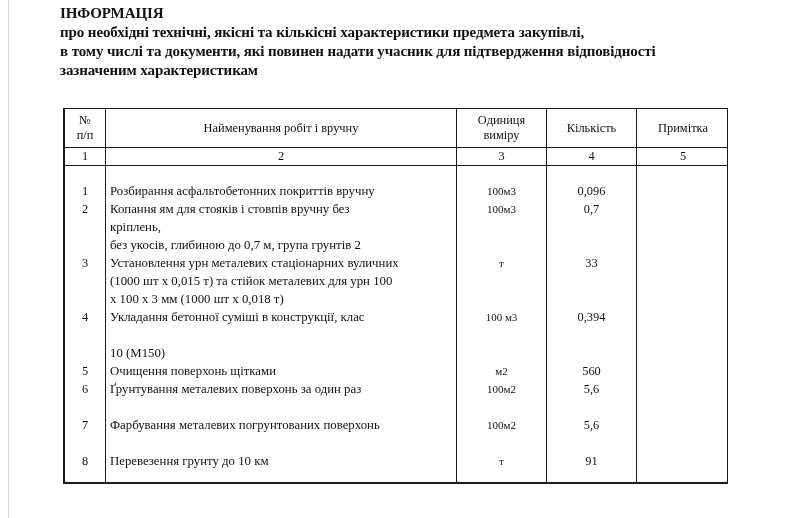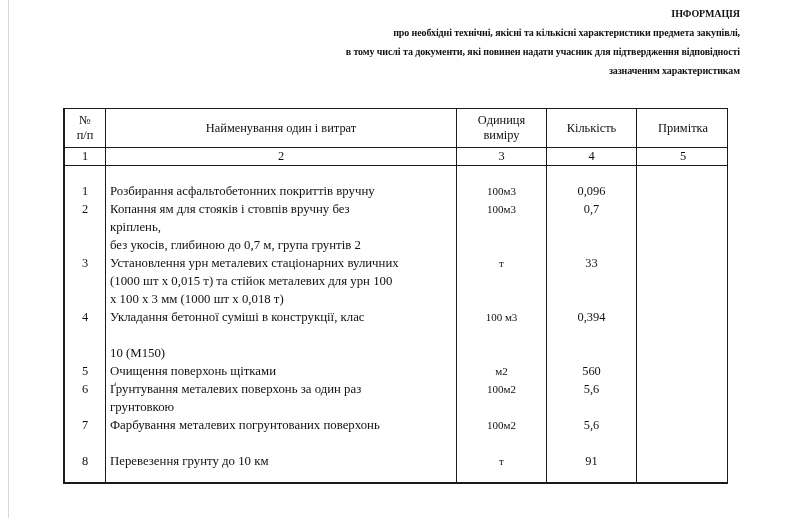--- a/index.html
+++ b/index.html
@@ -25,23 +25,23 @@
     height: 518px;
     background: #d9d9d9;
   }
 
   
   .doc-heading {
     position: absolute;
     left: 60px;
     top: 4px;
     width: 680px;
-    text-align: right;
+    text-align: left;
     font-weight: bold;
-    font-size: 10px;
+    font-size: 15px;
     line-height: 19px;
     letter-spacing: -0.1px;
   }
   .doc-heading .title-main { display: block; }
   .doc-heading .title-line { display: block; }
 
   
   .spec-table {
     position: absolute;
     left: 63px;
@@ -181,21 +181,21 @@
 
   <div class="row-rule h1"></div>
   <div class="row-rule h2"></div>
 
   <div class="thead-cell c-no">
     <div>
       <div>№</div>
       <div>п/п</div>
     </div>
   </div>
-  <div class="thead-cell c-name">Найменування один і витрат</div>
+  <div class="thead-cell c-name">Найменування робіт і вручну</div>
   <div class="thead-cell c-unit">
     <div>
       <div>Одиниця</div>
       <div>виміру</div>
     </div>
   </div>
   <div class="thead-cell c-qty">Кількість</div>
   <div class="thead-cell c-note">Примітка</div>
 
   <div class="numrow-cell c-no">1</div>
@@ -225,21 +225,20 @@
       <div class="body-line col-name" style="top: 143px;">Укладання бетонної суміші в конструкції, клас</div>
       <div class="body-line col-name" style="top: 179px;">10 (М150)</div>
       <div class="body-line col-unit" style="top: 143px;">100 м3</div>
       <div class="body-line col-qty" style="top: 143px;">0,394</div>
       <div class="body-line col-no" style="top: 197px;">5</div>
       <div class="body-line col-name" style="top: 197px;">Очищення поверхонь щітками</div>
       <div class="body-line col-unit" style="top: 197px; text-align: center;">м2</div>
       <div class="body-line col-qty" style="top: 197px;">560</div>
       <div class="body-line col-no" style="top: 215px;">6</div>
       <div class="body-line col-name" style="top: 215px;">Ґрунтування металевих поверхонь за один раз</div>
-      <div class="body-line col-name" style="top: 233px;">грунтовкою</div>
       <div class="body-line col-unit" style="top: 215px;">100м2</div>
       <div class="body-line col-qty" style="top: 215px;">5,6</div>
       <div class="body-line col-no" style="top: 251px;">7</div>
       <div class="body-line col-name" style="top: 251px;">Фарбування металевих погрунтованих поверхонь</div>
       <div class="body-line col-unit" style="top: 251px;">100м2</div>
       <div class="body-line col-qty" style="top: 251px;">5,6</div>
       <div class="body-line col-no" style="top: 287px;">8</div>
       <div class="body-line col-name" style="top: 287px;">Перевезення грунту до 10 км</div>
       <div class="body-line col-unit" style="top: 287px;">т</div>
       <div class="body-line col-qty" style="top: 287px;">91</div>

